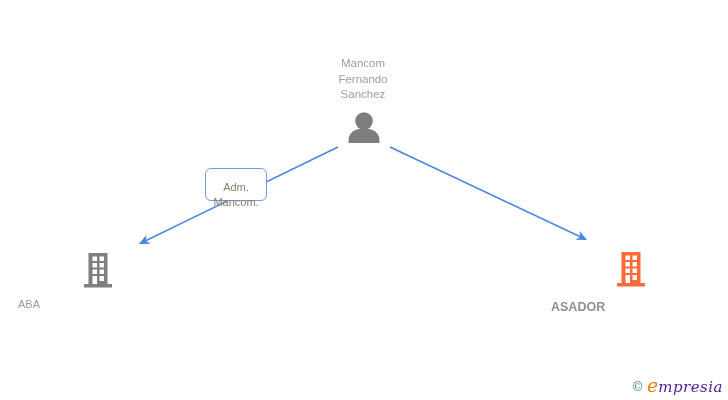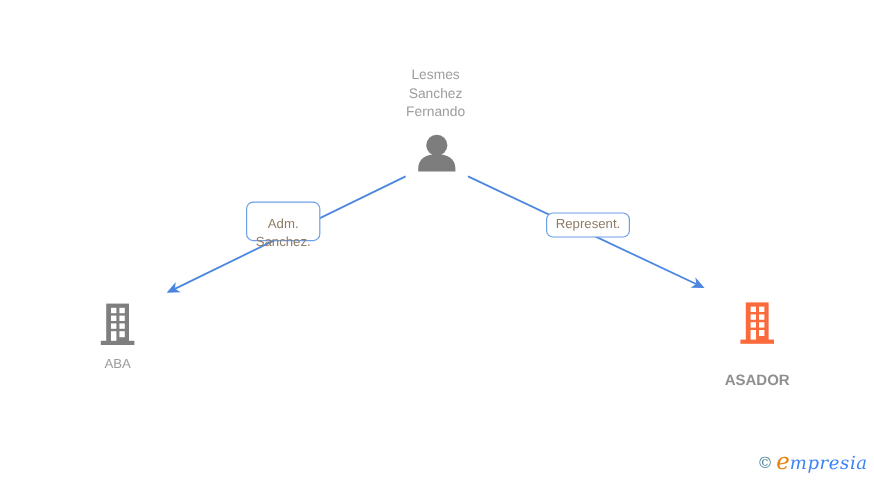--- a/index.html
+++ b/index.html
@@ -17,38 +17,38 @@
   }
   .edge-label{
     position:absolute;box-sizing:border-box;
     background:#ffffff;border:1.5px solid #6ea0e8;border-radius:6px;
     color:#8e7c66;font-size:11px;text-align:center;
     cursor:pointer;
   }
   .edge-label.left{left:205px;top:168px;width:62px;height:33px;line-height:15px;padding-top:11px;}
   .edge-label.right{left:455px;top:177px;width:70px;height:21px;line-height:18px;}
   .company-name{
-    position:absolute;text-align:center;
+    position:absolute;
   }
   .company-name.left{
     left:18px;top:297px;width:160px;
     font-size:11px;line-height:15px;color:#9b9b9b;
   }
   .company-name.right{
-    left:551px;top:309px;width:160px;
+    left:551px;top:299px;width:160px;
     font-size:12.5px;line-height:16px;color:#8f8f8f;font-weight:bold;
   }
   .logo{
     position:absolute;right:5px;bottom:4px;
     font-family:"DejaVu Serif", serif;
     white-space:nowrap;cursor:pointer;
   }
   .logo .copy{color:#4e8298;font-size:13px;font-style:normal;margin-right:3px;vertical-align:1px;}
   .logo .e{color:#e8810e;font-size:19px;font-style:italic;}
-  .logo .rest{color:#3b82f6;font-size:15px;font-style:italic;letter-spacing:0.5px;}
+  .logo .rest{color:#4c1d95;font-size:15px;font-style:italic;letter-spacing:0.5px;}
   .node{position:absolute;cursor:pointer;background:transparent;}
   .node.person{left:334px;top:108px;width:60px;height:40px;}
   .node.company-left{left:78px;top:248px;width:44px;height:44px;}
   .node.company-right{left:611px;top:247px;width:44px;height:44px;}
 </style>
 </head>
 <body>
 
 <div class="canvas">
 
@@ -96,31 +96,28 @@
         <rect x="8.5" y="23" width="4.5" height="8"></rect>
       </g>
     </g>
   </svg>
 
   <div class="node person"></div>
   <div class="node company-left"></div>
   <div class="node company-right"></div>
 
   <div class="person-name">
-    <div>Lesmes</div>
+    <div>Mancom</div>
+    <div>Fernando</div>
     <div>Sanchez</div>
-    <div>Fernando</div>
   </div>
 
   <div class="edge-label left">
     <div>Adm.</div>
-    <div>Sanchez.</div>
-  </div>
-  <div class="edge-label right">
-    <div>Represent.</div>
+    <div>Mancom.</div>
   </div>
 
   <div class="company-name left">
     <div>ABA</div>
   </div>
   <div class="company-name right">
     <div>ASADOR</div>
   </div>
 
   <div class="logo">

